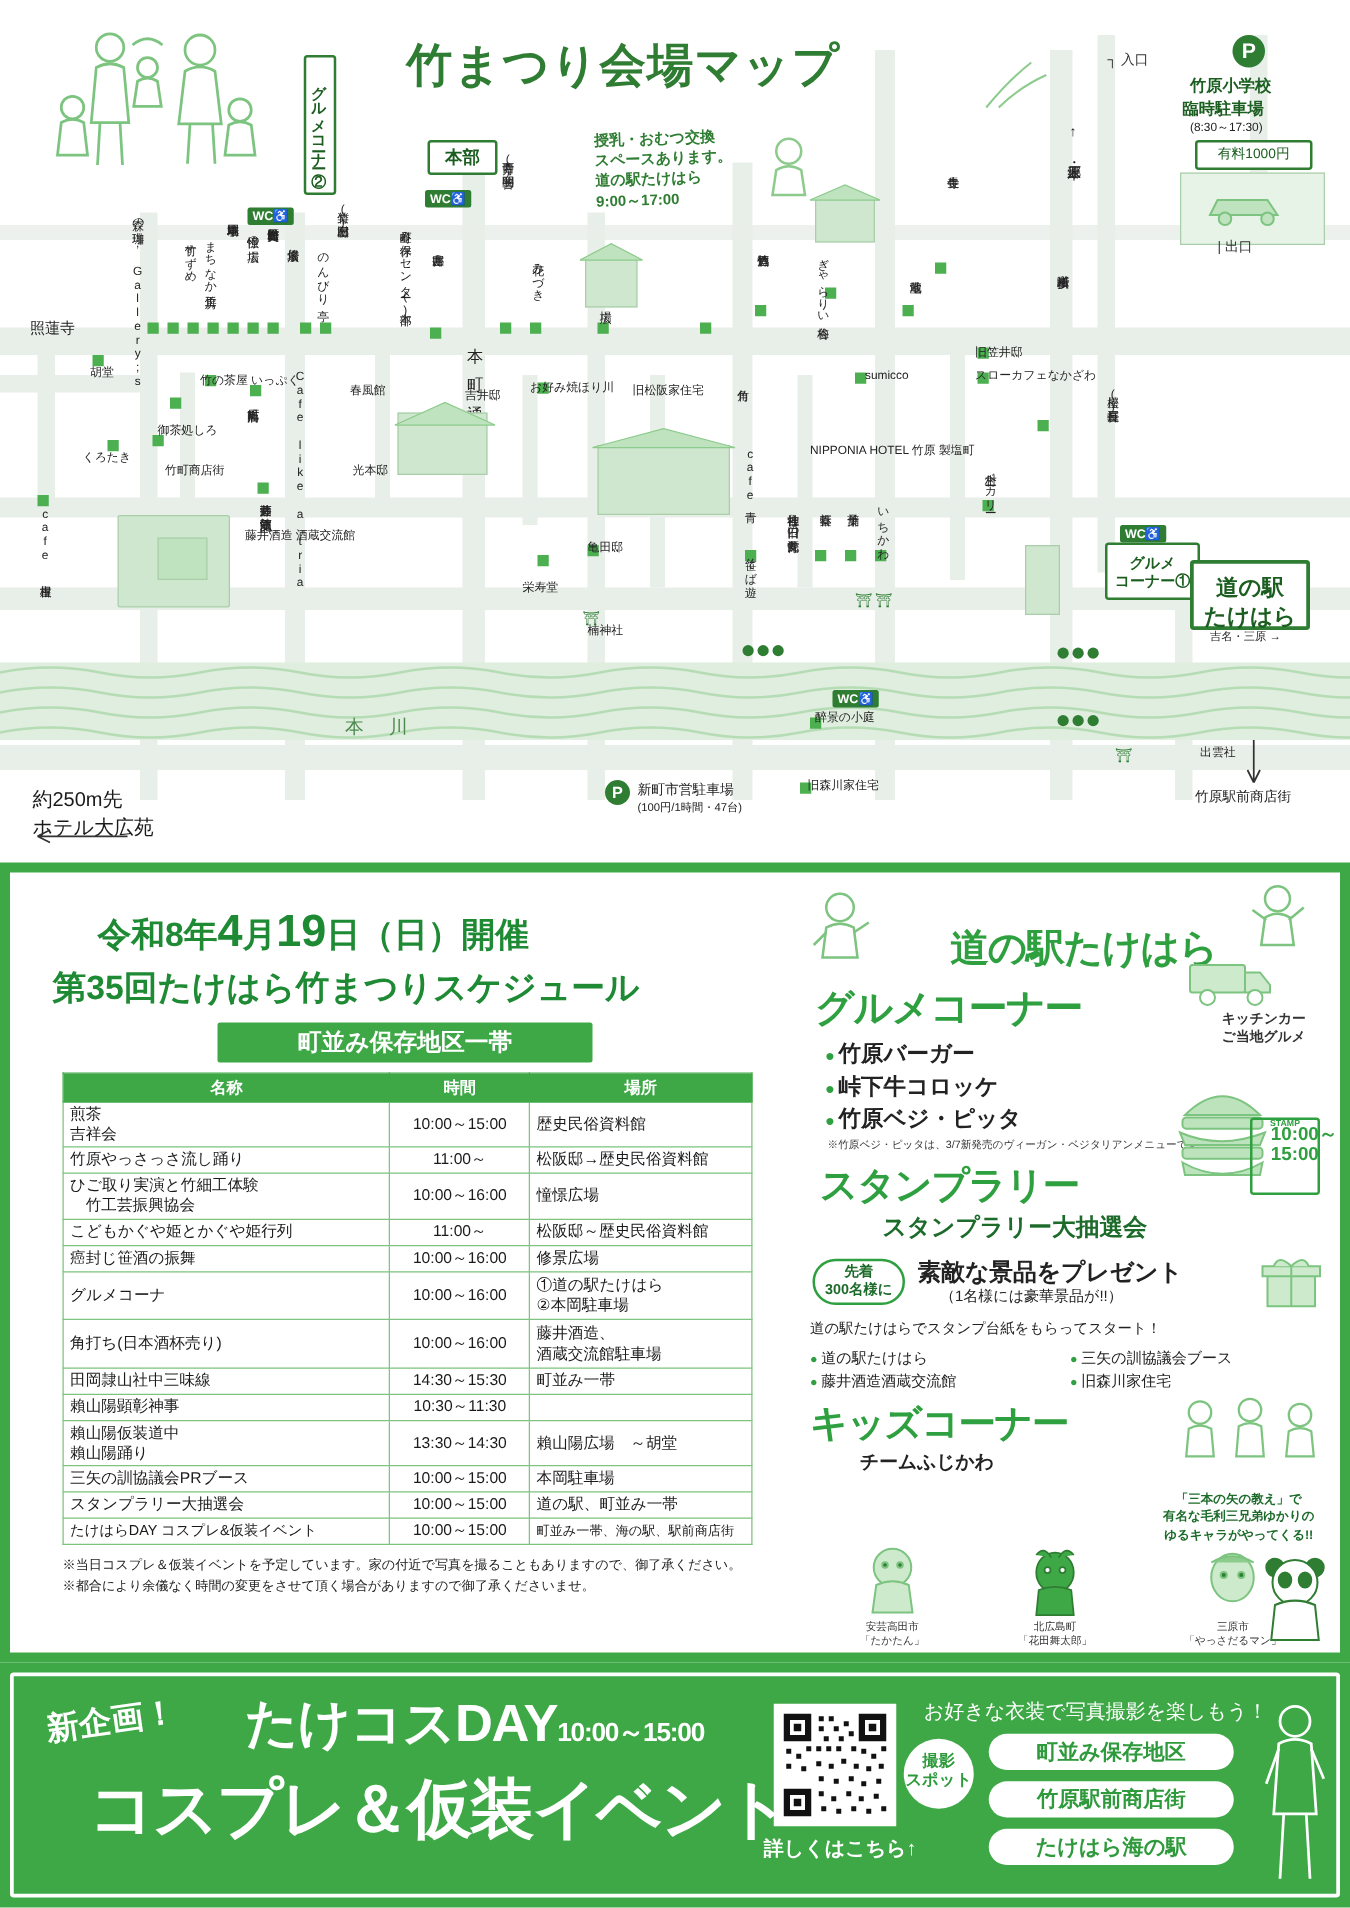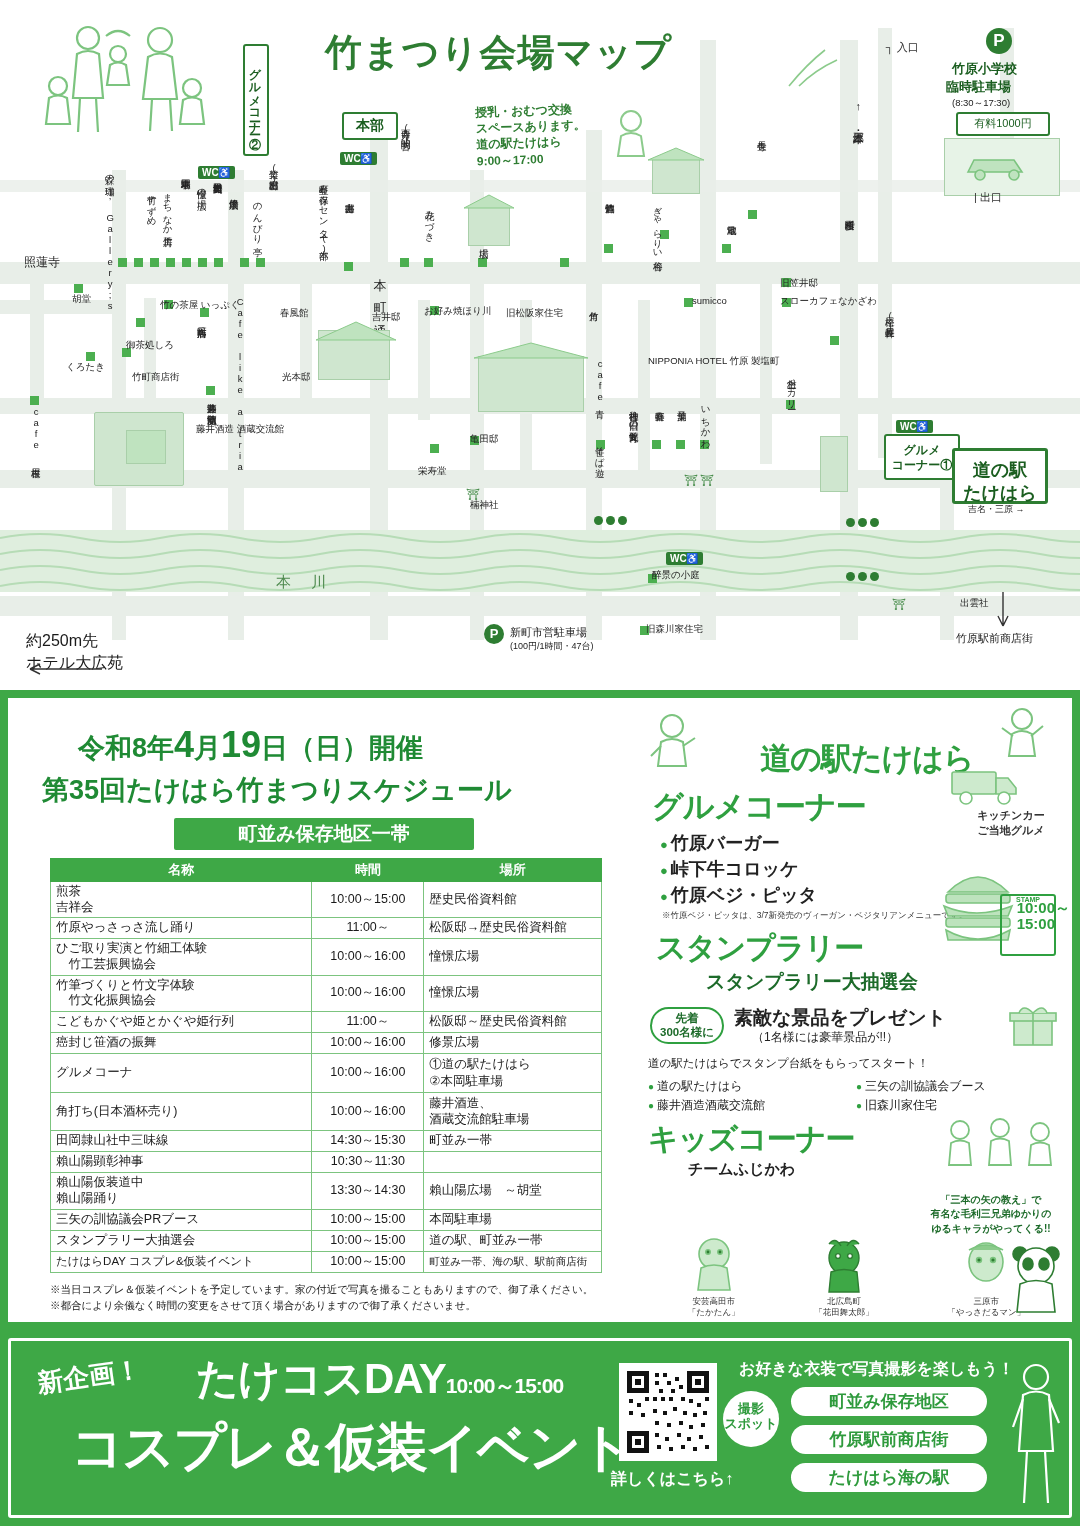--- a/index.html
+++ b/index.html
@@ -250,21 +250,21 @@
   .cos-event {
     position: absolute; left: 60px; top: 72px;
     font-size: 52px; font-weight: bold; color: #fff; letter-spacing: -2px;
   }
   .qr {
     position: absolute; left: 608px; top: 22px;
     width: 98px; height: 98px; background: #fff;
     padding: 4px;
   }
   .qr-label { position: absolute; left: 600px; top: 128px; font-size: 16px; font-weight: bold; color: #fff; text-align: center; }
-  .right-copy { position: absolute; left: 728px; top: 18px; font-size: 16px; font-weight: bold; color: #fff; }
+  .right-copy { position: absolute; left: 728px; top: 18px; font-size: 16px; font-weight: normal; color: #fff; }
   .spot-circle {
     position: absolute; left: 712px; top: 50px;
     width: 56px; height: 56px; border-radius: 50%;
     background: #fff; color: #2e9a3c; font-size: 13px; font-weight: bold;
     text-align: center; line-height: 1.15; padding-top: 11px;
   }
   .spot-pill {
     position: absolute; left: 780px;
     width: 196px; padding: 3px 0;
     background: #fff; color: #2e9a3c;
@@ -570,26 +570,20 @@
               <td>歴史民俗資料館</td>
             </tr>
           <tr>
               <td>竹原やっさっさ流し踊り</td>
               <td class="c">11:00～</td>
               <td>松阪邸→歴史民俗資料館</td>
             </tr>
           <tr>
               <td style="white-space:pre-line">ひご取り実演と竹細工体験
 　竹工芸振興協会</td>
-              <td class="c">10:00～16:00</td>
-              <td>憧憬広場</td>
-            </tr>
-          <tr>
-              <td style="white-space:pre-line">竹筆づくりと竹文字体験
-　竹文化振興協会</td>
               <td class="c">10:00～16:00</td>
               <td>憧憬広場</td>
             </tr>
           <tr>
               <td>こどもかぐや姫とかぐや姫行列</td>
               <td class="c">11:00～</td>
               <td>松阪邸～歴史民俗資料館</td>
             </tr>
           <tr>
               <td>癌封じ笹酒の振舞</td>

